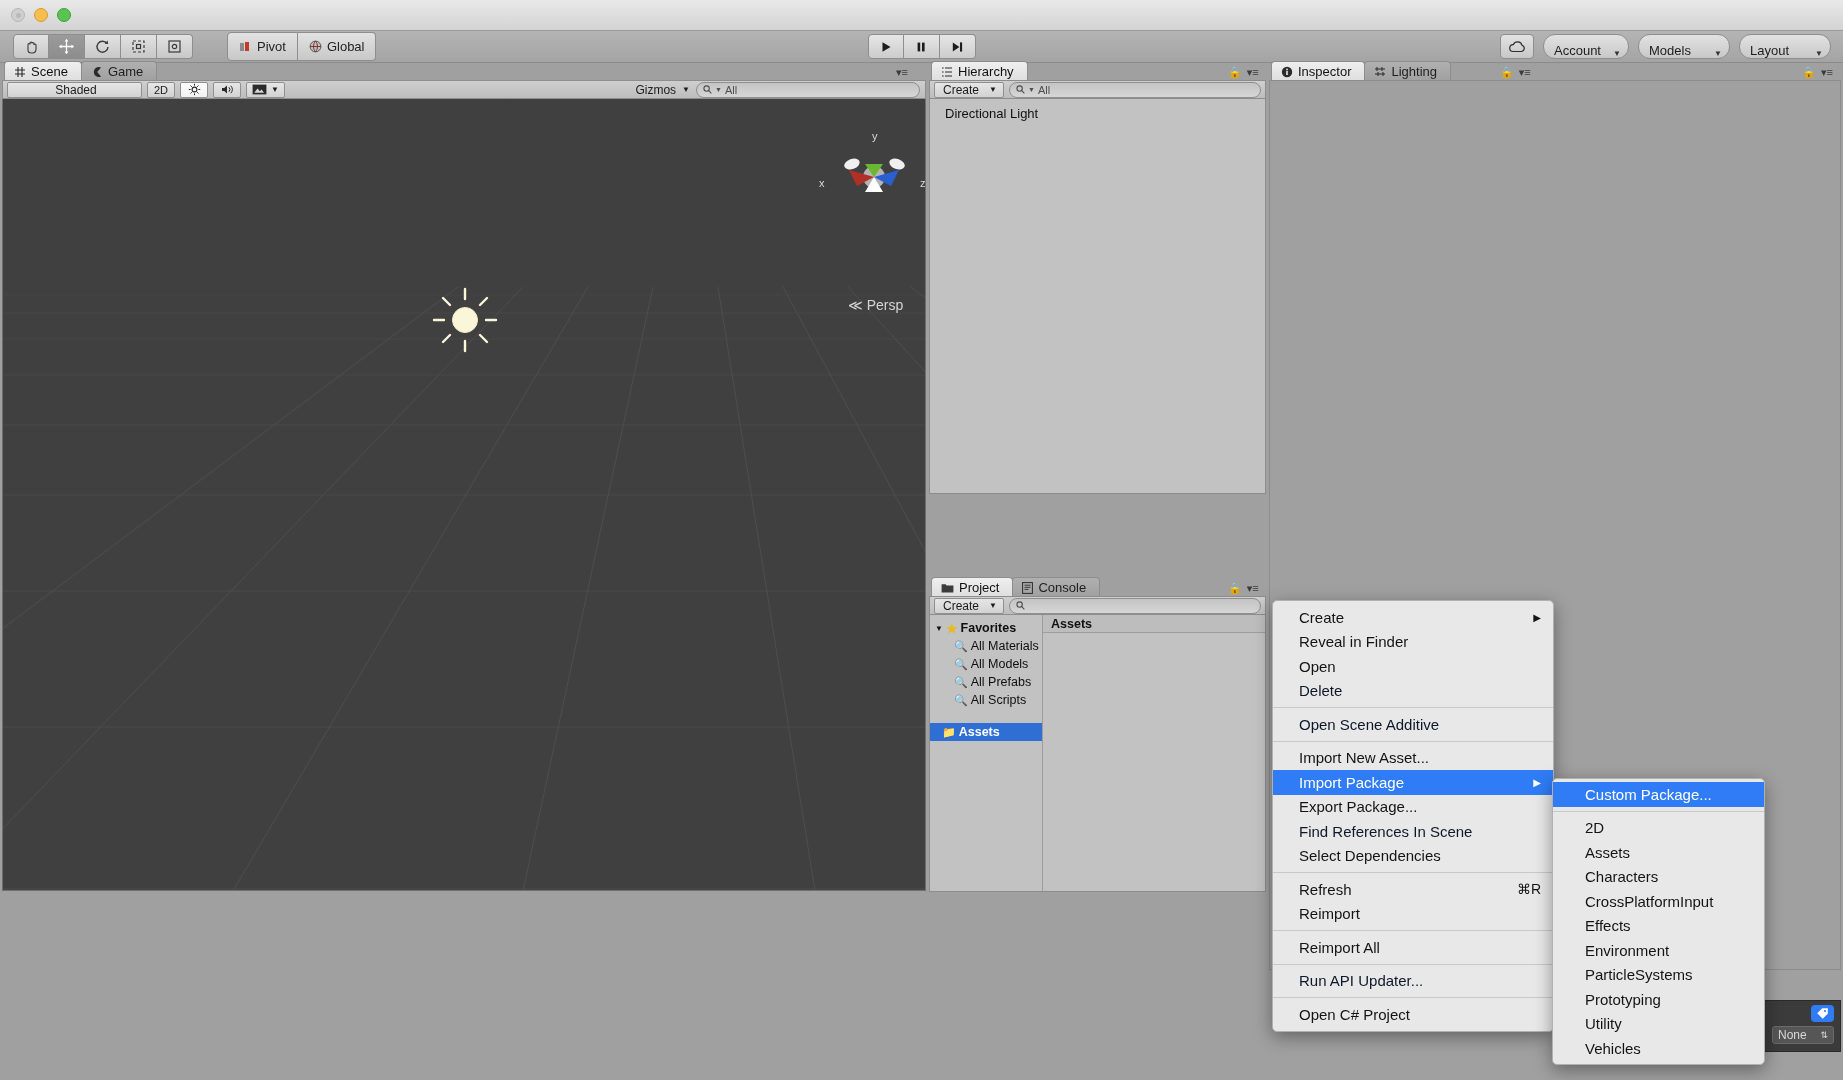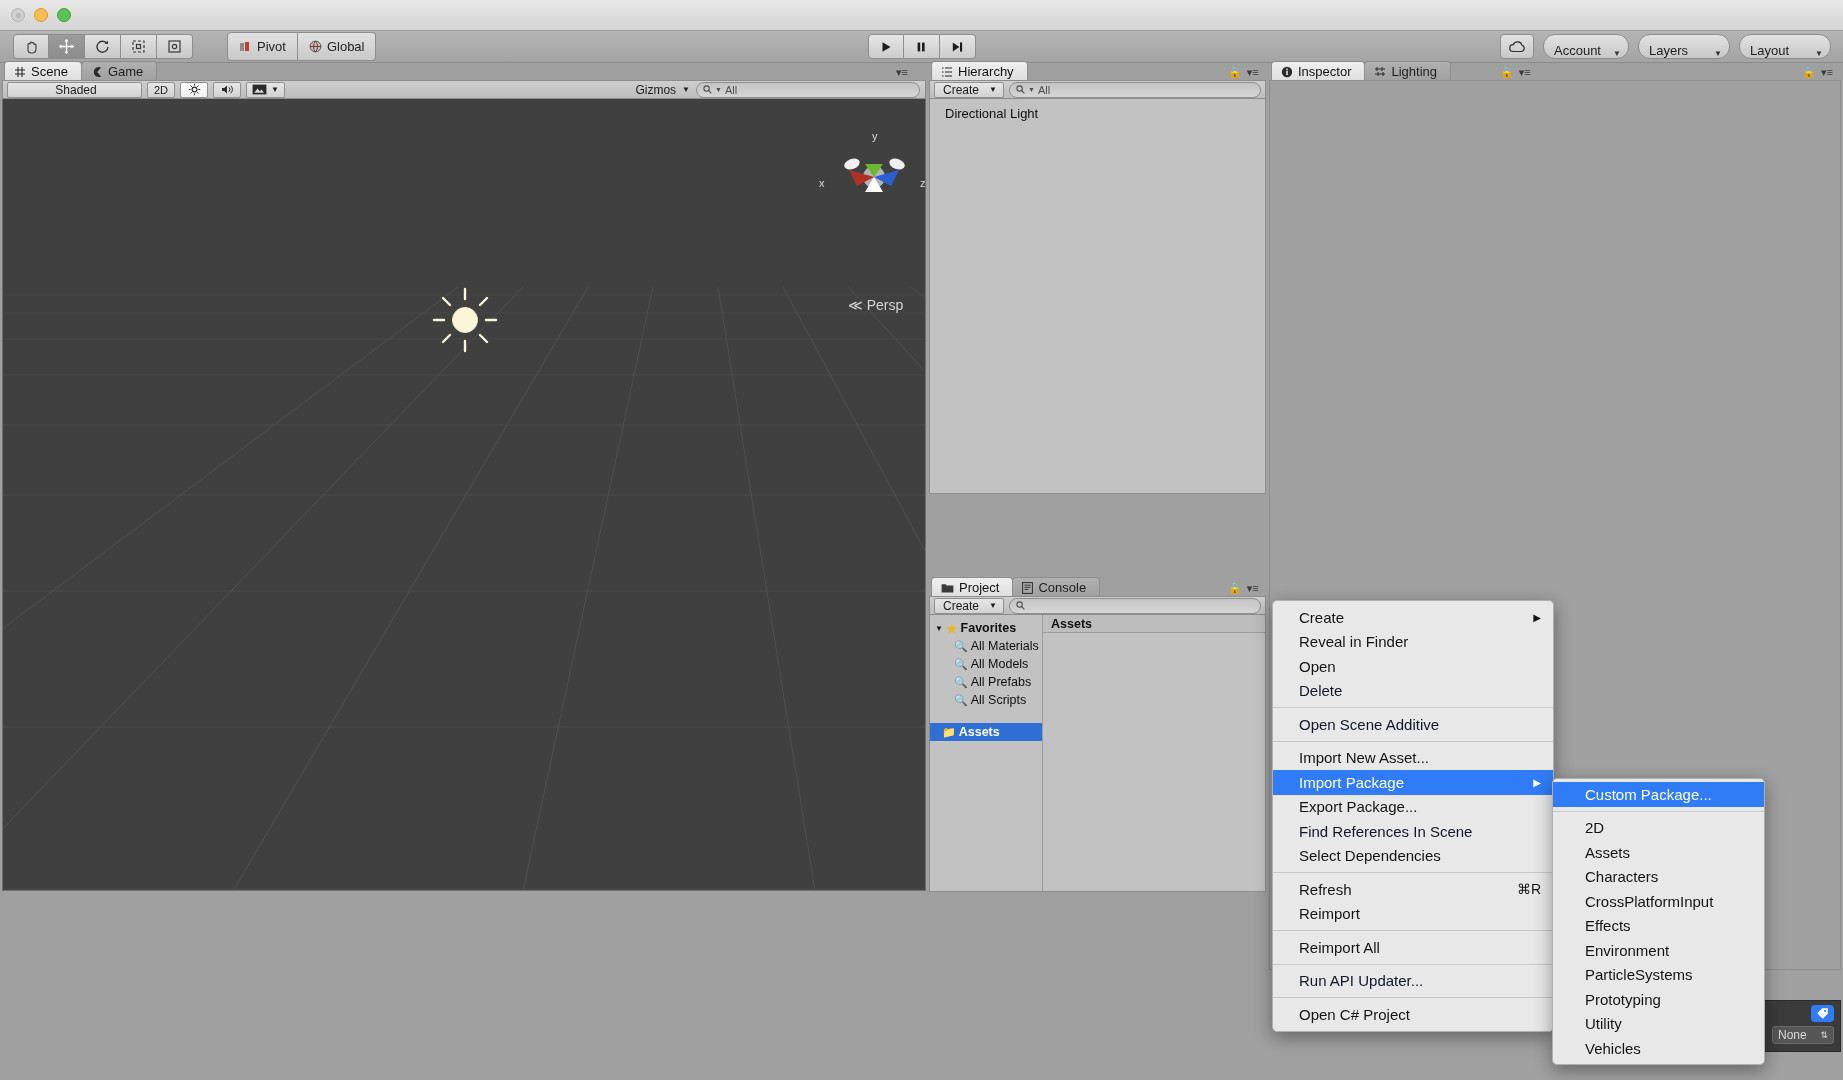--- a/index.html
+++ b/index.html
@@ -311,21 +311,21 @@
       <div class="cloudbtn">
         <svg width="19" height="14" viewBox="0 0 19 14">
             <path d="M5 11.5a3.4 3.4 0 0 1 .3-6.8A4.6 4.6 0 0 1 14 5.3a3.2 3.2 0 0 1-.4 6.2z" fill="none" stroke="#2e2e2e" stroke-width="1.2"></path>
           </svg>
       </div>
       <div class="ddbtn acct">
         <span>Account</span>
         <span class="arr">▼</span>
       </div>
       <div class="ddbtn layers">
-        <span>Layers</span>
+        <span>Models</span>
         <span class="arr">▼</span>
       </div>
       <div class="ddbtn layout">
         <span>Layout</span>
         <span class="arr">▼</span>
       </div>
     </div>
   </div>
 
   <div class="tabstrip" style="left:4px;top:61px;">

